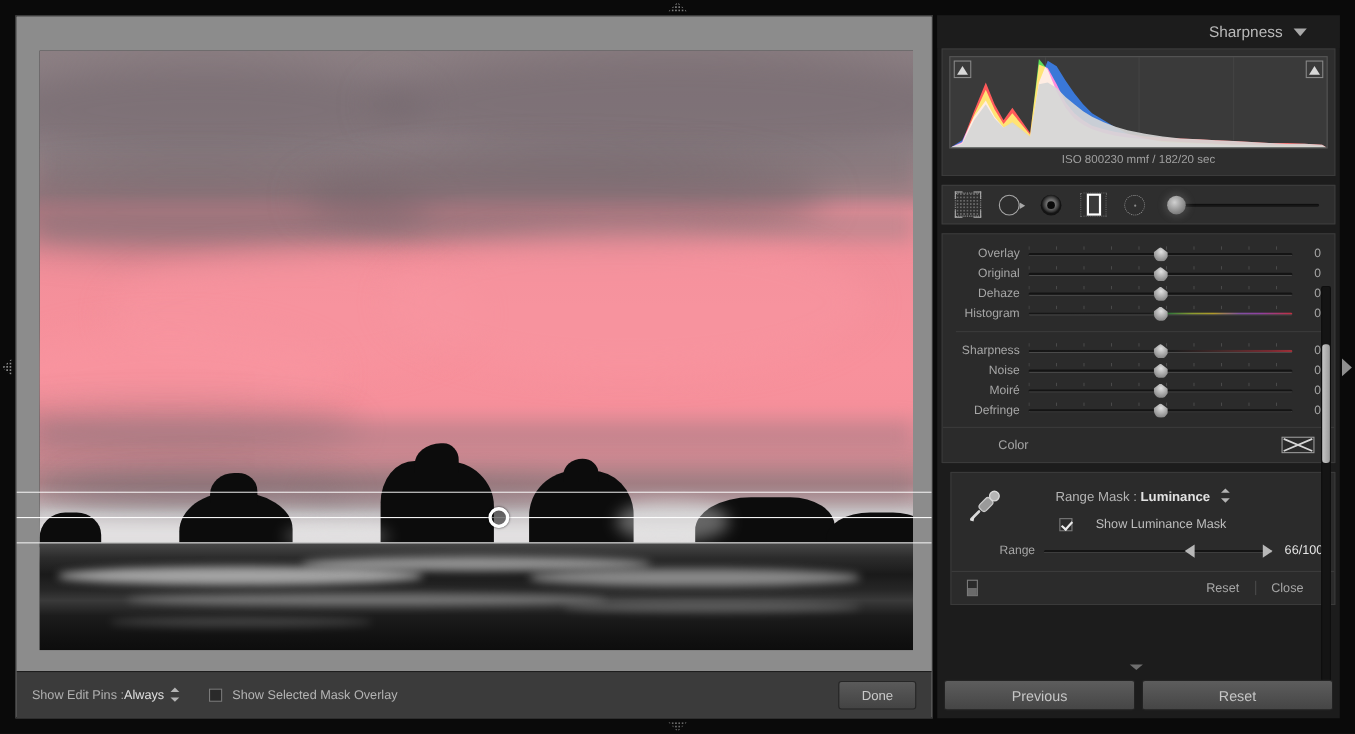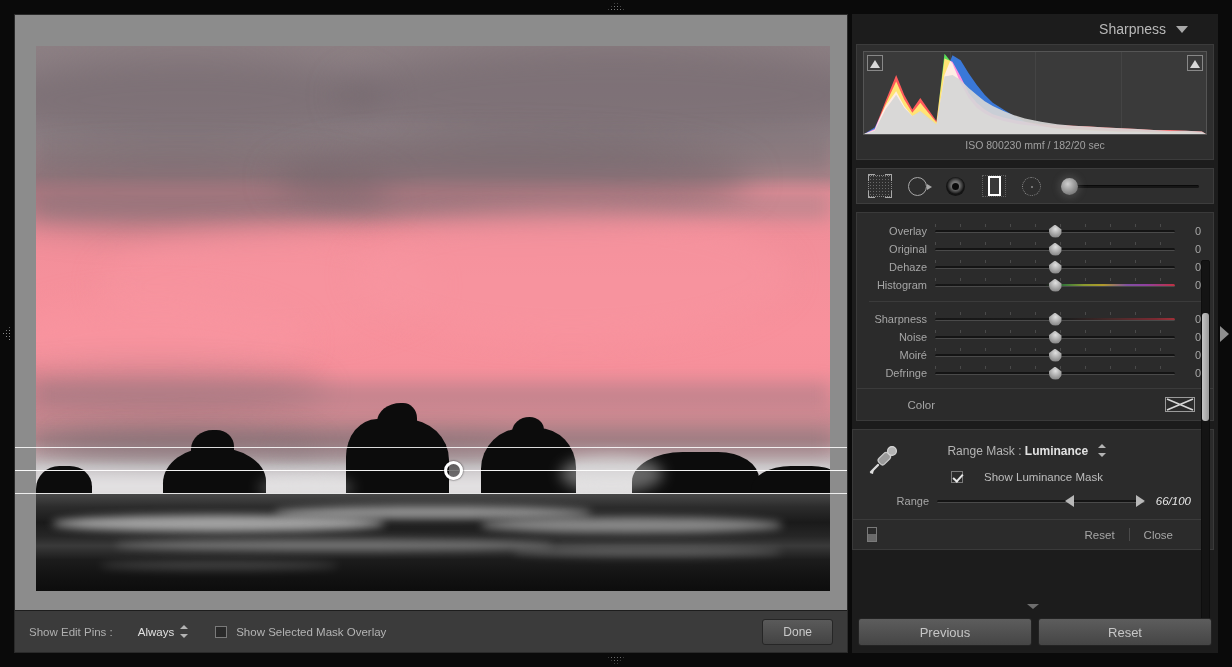--- a/index.html
+++ b/index.html
@@ -385,25 +385,25 @@
   #color-row .name { width: 78px; text-align: right; color: #a6a6a6; font-size: 11.5px; }
   #color-swatch {
     margin-left: auto;
     width: 30px; height: 15px;
     border: 1px solid #9a9a9a;
     background: #2b2b2b;
     position: relative;
   }
 
   #rangemask-panel {
-    margin: 8px 4px 0 0;
+    margin: 8px 4px 0 12px;
     background: #2b2b2b;
     border: 1px solid #3a3a3a;
     position: relative;
-    padding: 10px 12px 0 0;
+    padding: 10px 0 0 0;
   }
   #eyedropper {
     position: absolute; left: 14px; top: 12px;
     width: 34px; height: 34px;
   }
   #rm-title {
     text-align: center;
     color: #b4b4b4; font-size: 12px;
     padding: 4px 0 0 0;
   }
@@ -424,21 +424,21 @@
     background: #141414; border-bottom: 1px solid #4a4a4a; border-radius: 2px;
   }
   .tri-knob {
     position: absolute; top: 2px;
     width: 0; height: 0;
     border-top: 6px solid transparent;
     border-bottom: 6px solid transparent;
   }
   .tri-knob.left  { border-right: 9px solid #b8b8b8; margin-left: -9px; }
   .tri-knob.right { border-left: 9px solid #b8b8b8; }
-  .range-row .val { width: 46px; text-align: right; color: #e6e6e6; font-size: 11.5px; font-style: italic; }
+  .range-row .val { width: 46px; text-align: right; color: #e6e6e6; font-size: 11.5px; }
   #rm-footer {
     display: flex; align-items: center;
     border-top: 1px solid #3b3b3b;
     margin-top: 9px; padding: 7px 14px;
     color: #a6a6a6; font-size: 11.5px;
   }
   #switch-box {
     width: 10px; height: 15px;
     border: 1px solid #7a7a7a;
     background: linear-gradient(to bottom, #2a2a2a 50%, #6a6a6a 50%);
@@ -566,21 +566,21 @@
       </div>
 
       <div class="grad-line" style="top:432px;"></div>
       <div class="grad-line mid" style="top:455px;"></div>
       <div class="grad-line" style="top:478px;"></div>
       <div class="grad-pin" style="left:429px;top:446px;"></div>
     </div>
 
     <div id="toolbar">
       <span class="lbl">Show Edit Pins :</span>
-      <span style="margin-left:25px;color:#e0e0e0;">Always</span>
+      <span style="margin-left:0;color:#e0e0e0;">Always</span>
       <span class="stepper"></span>
       <span class="cbox" style="margin-left:26px;"></span>
       <span style="margin-left:9px;">Show Selected Mask Overlay</span>
       <button id="done-button">Done</button>
     </div>
   </div>
 
   <div id="right-panel">
 
     <div id="hist-header">

